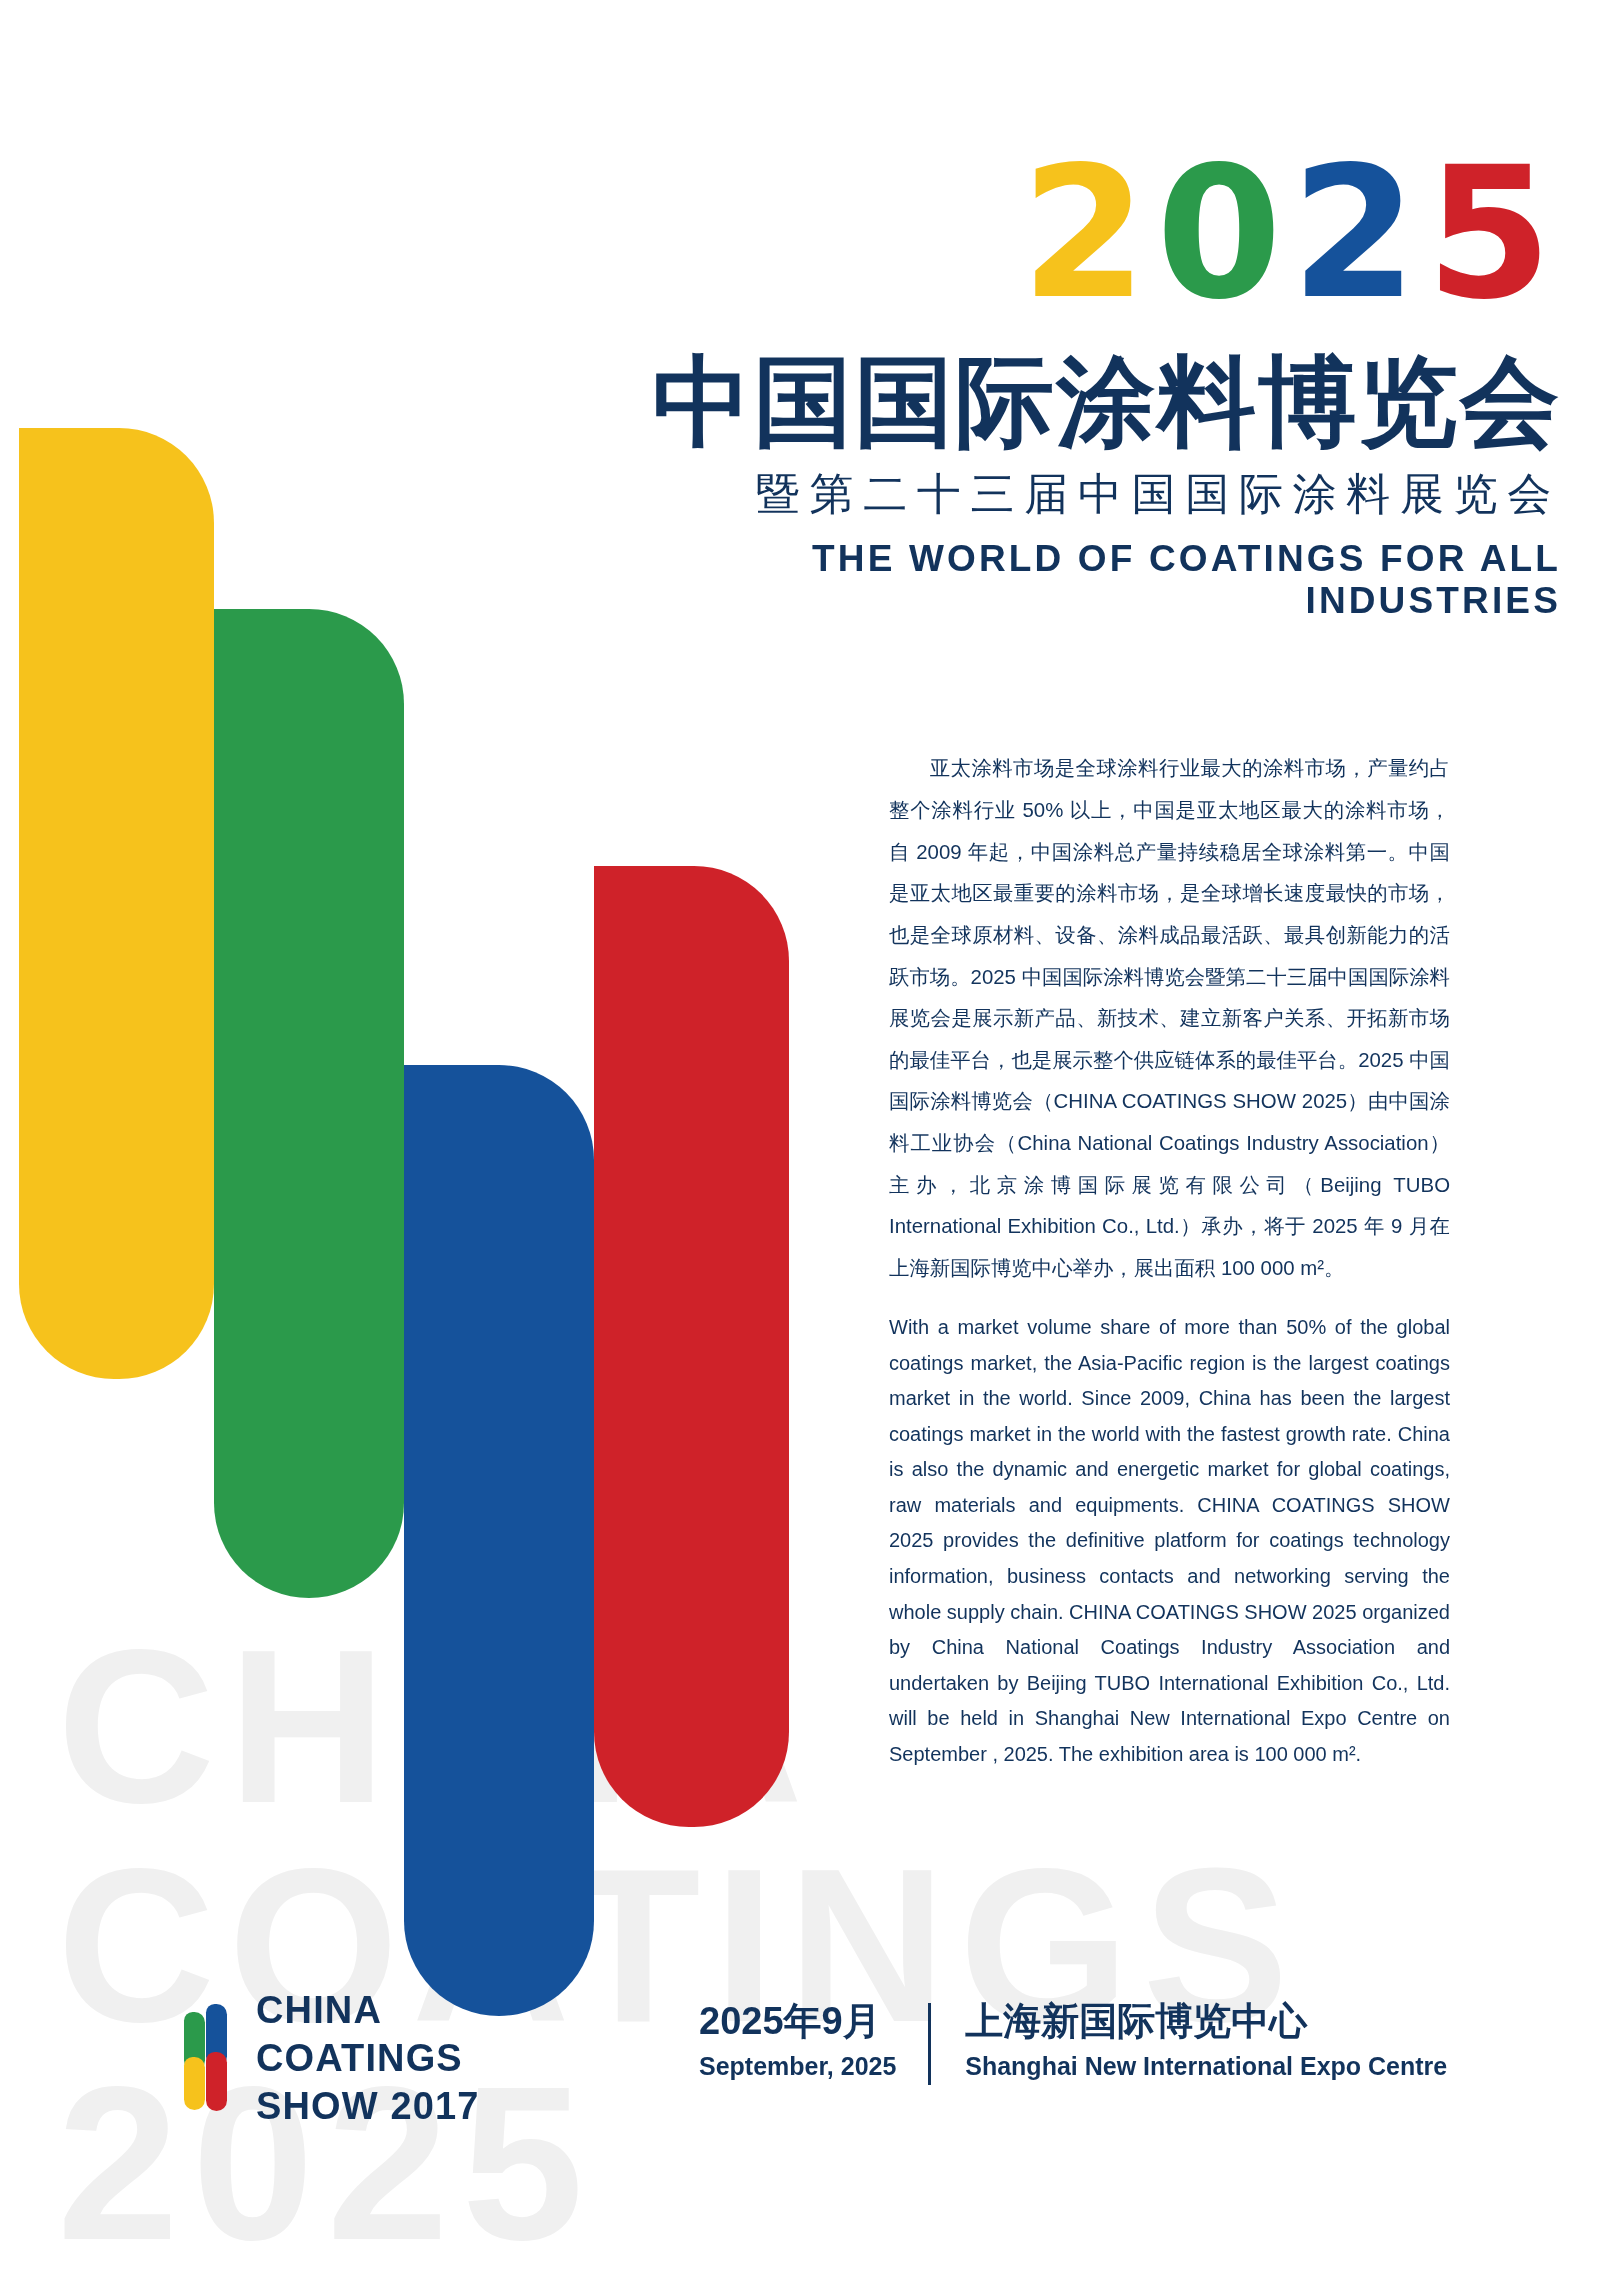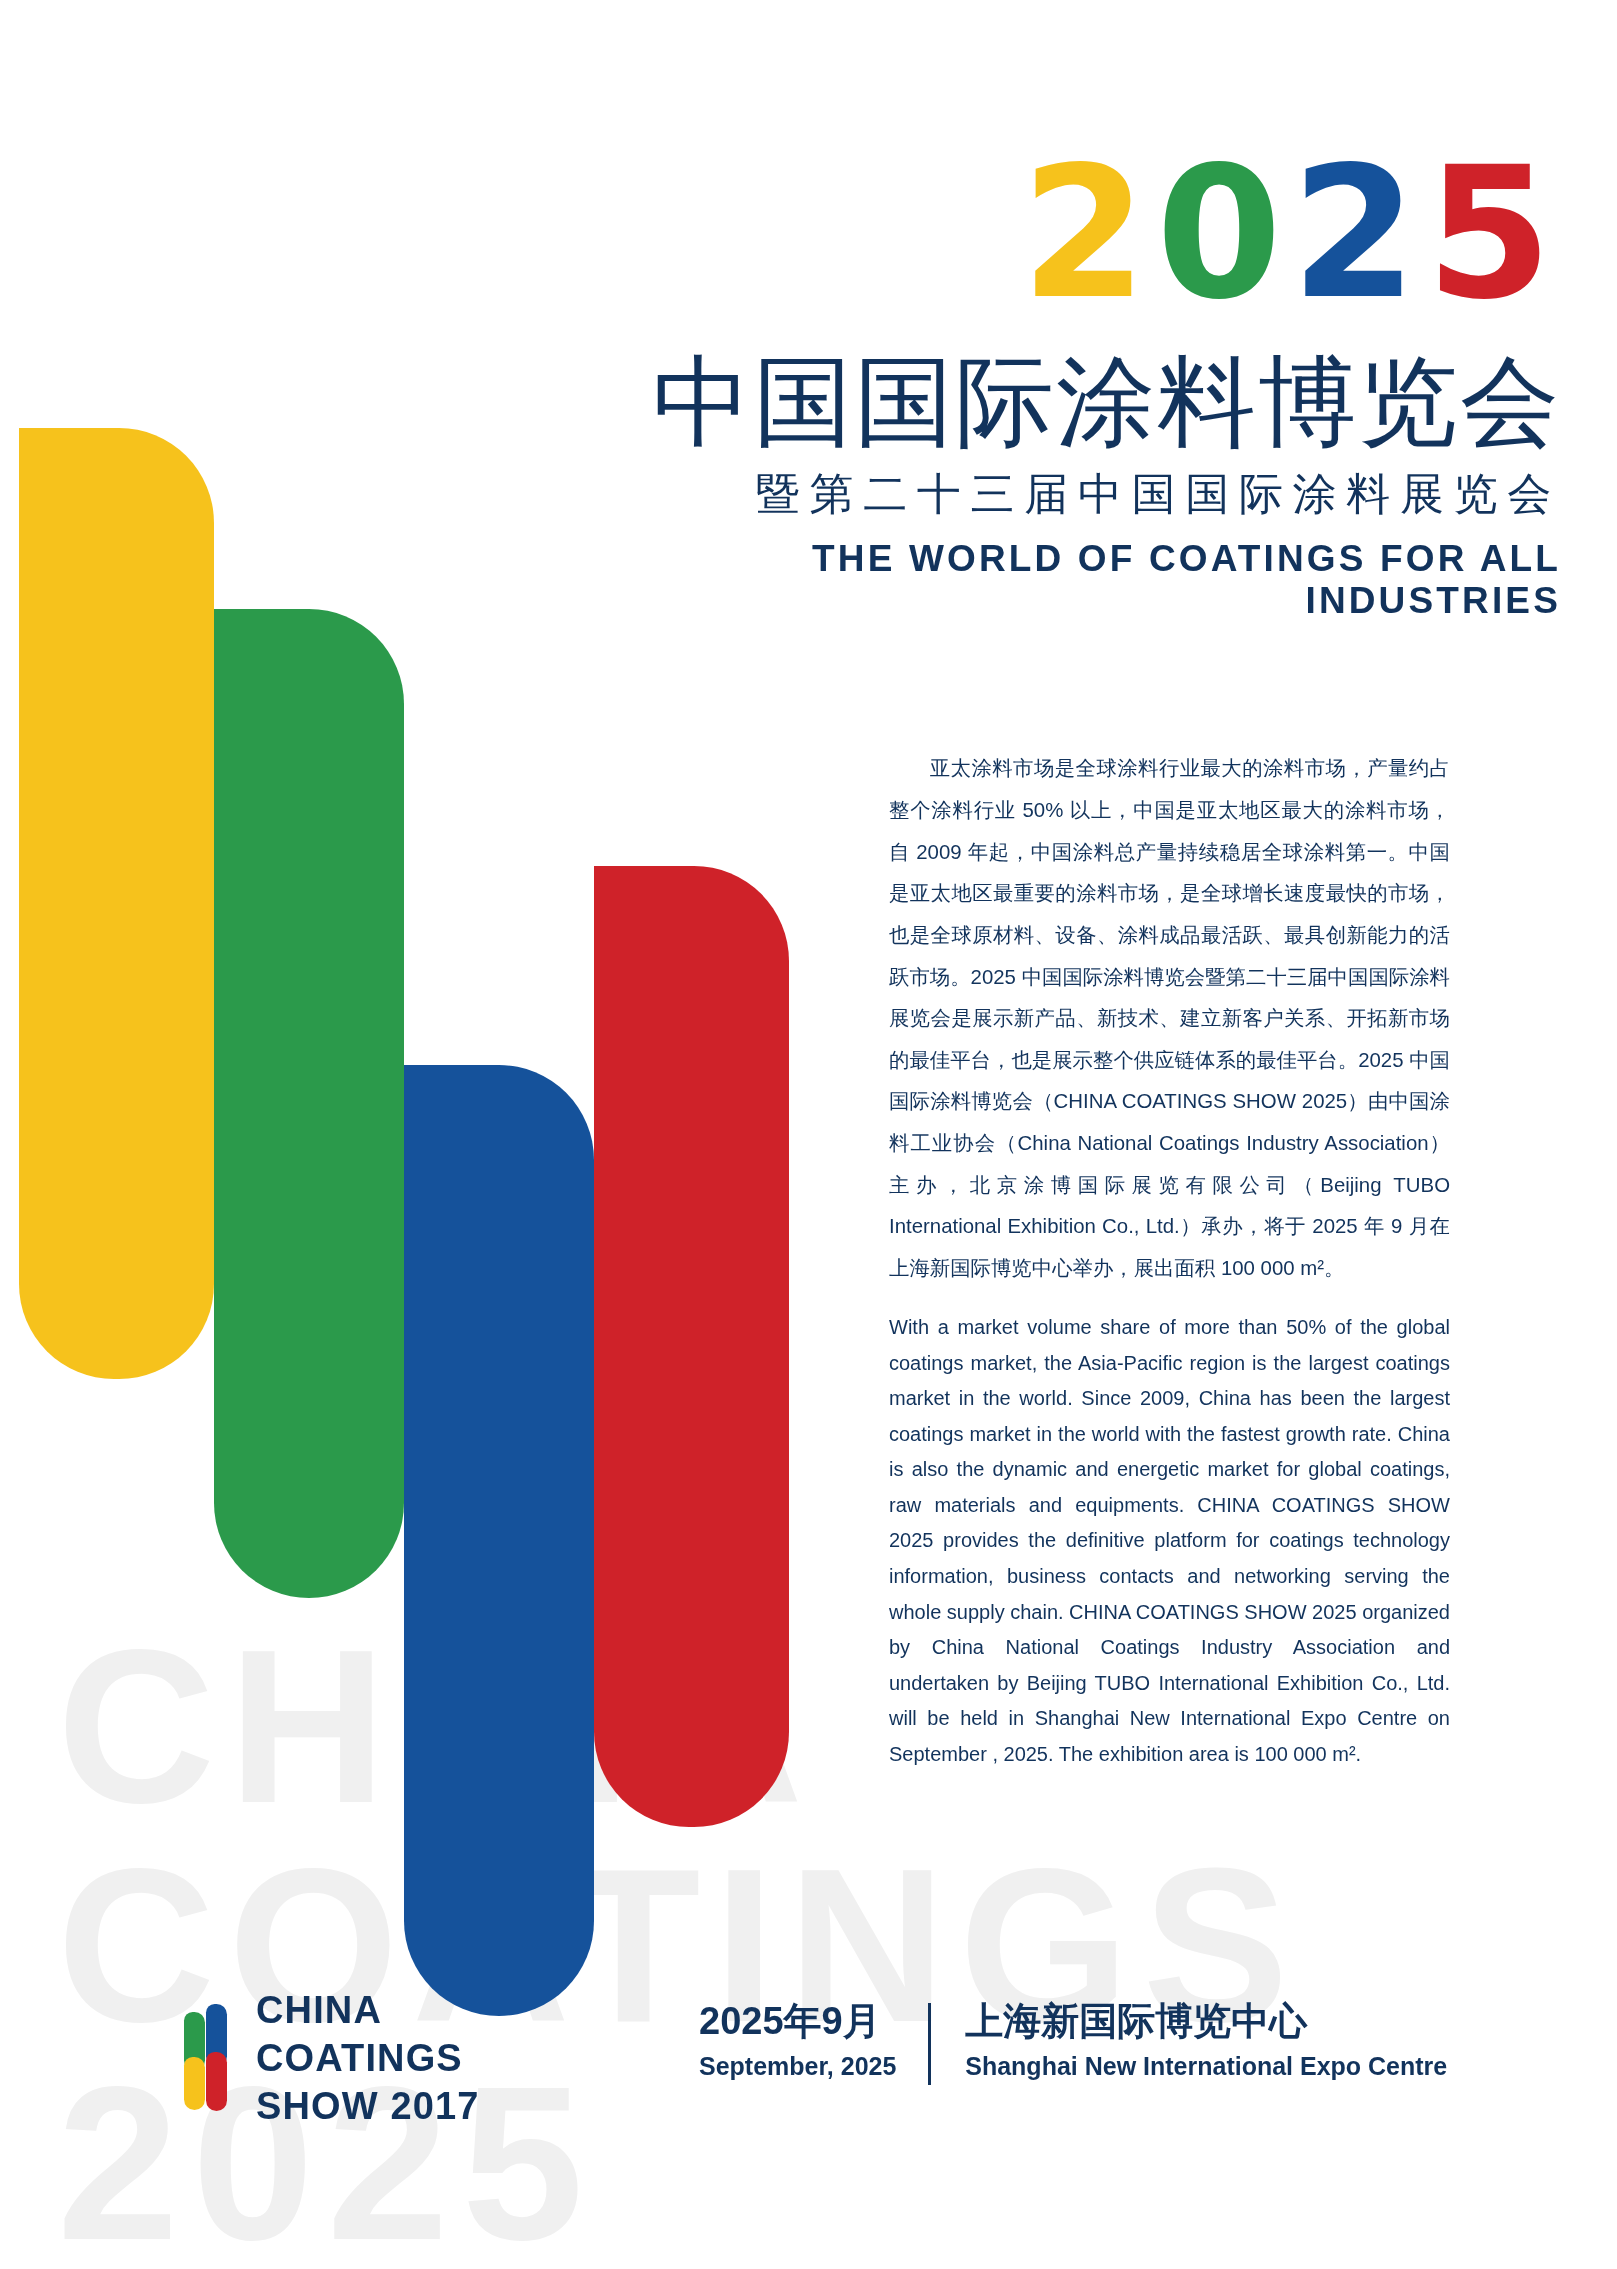--- a/index.html
+++ b/index.html
@@ -112,21 +112,21 @@
     font-family: "DejaVu Sans", sans-serif;
   }
   .y1 { color: #f6c21c; }
   .y2 { color: #2b9a4b; }
   .y3 { color: #15529b; }
   .y4 { color: #cf2229; }
 
   .title-cn {
     margin-top: 25px;
     font-size: 99px;
-    font-weight: 400;
+    font-weight: 700;
     letter-spacing: 0.02em;
     line-height: 1.08;
     color: #12335c;
   }
   .subtitle-cn {
     margin-top: 9.5px;
     font-size: 44px;
     font-weight: 400;
     letter-spacing: 0.22em;
     color: #12335c;

